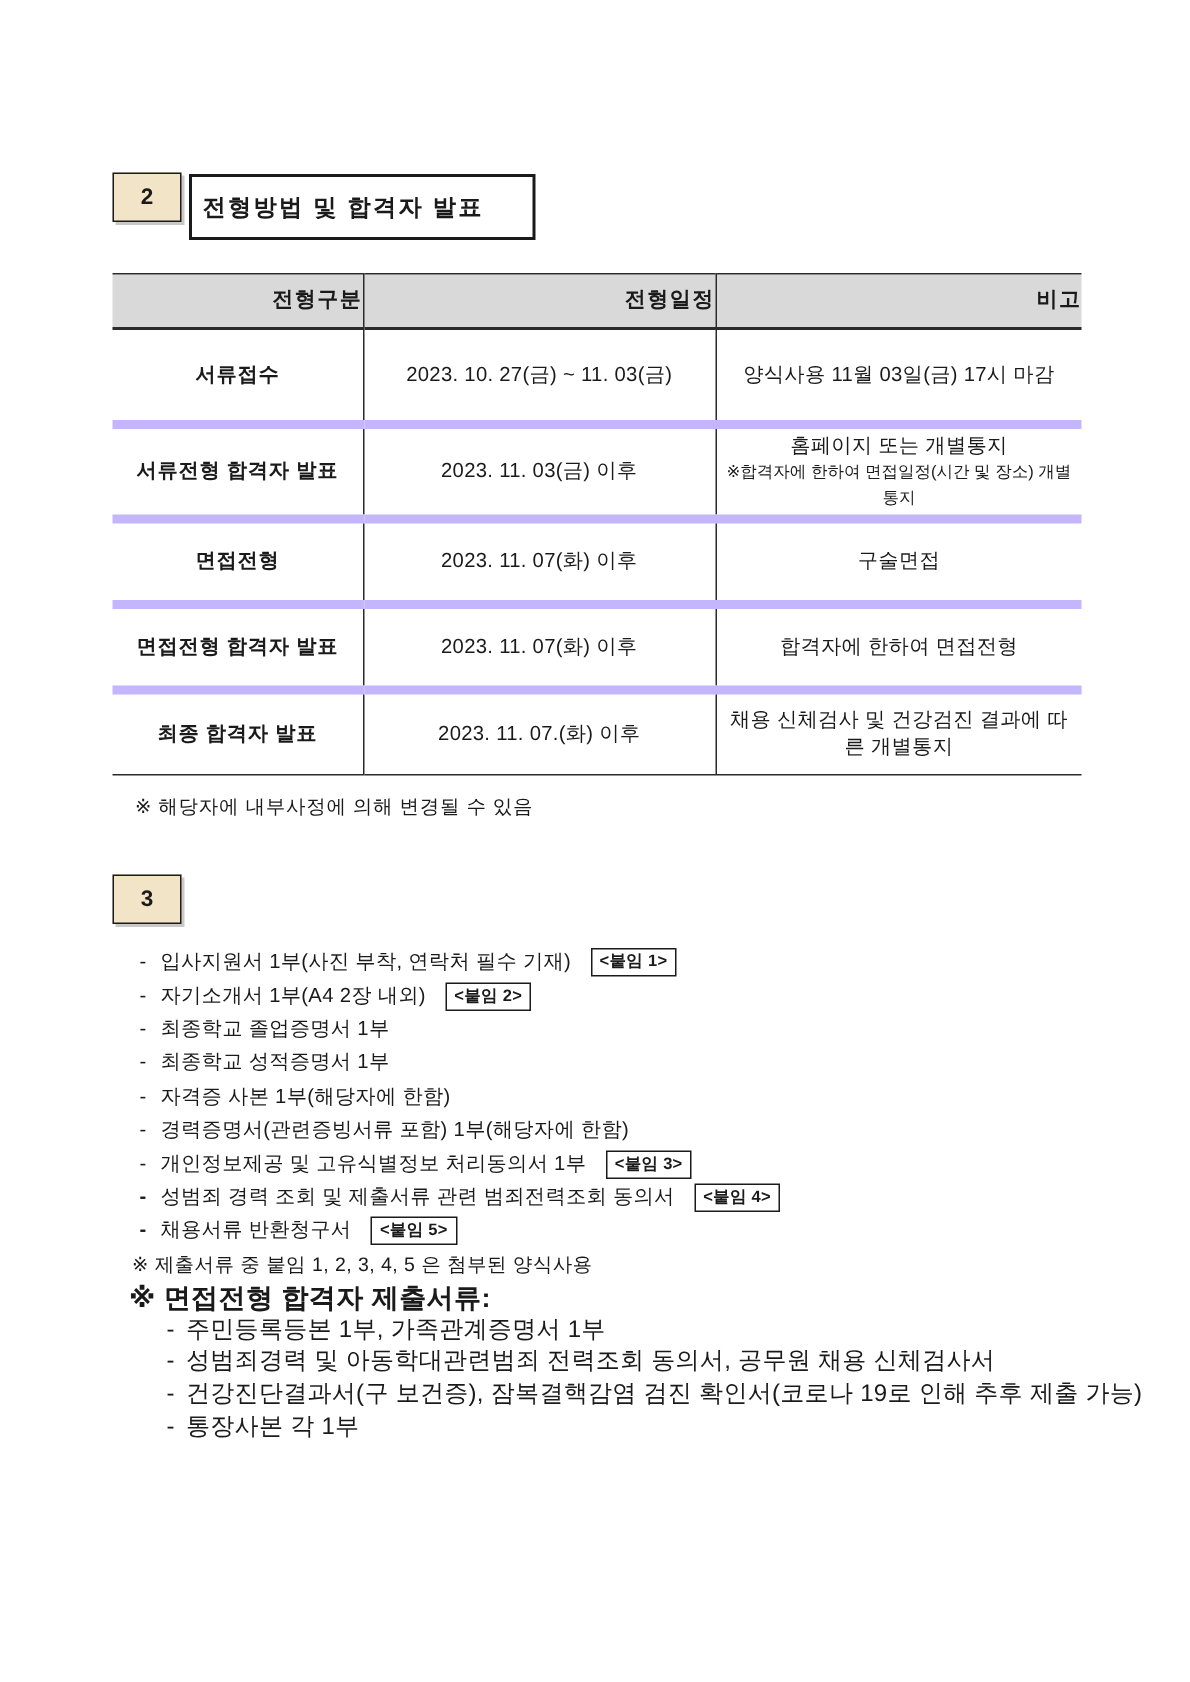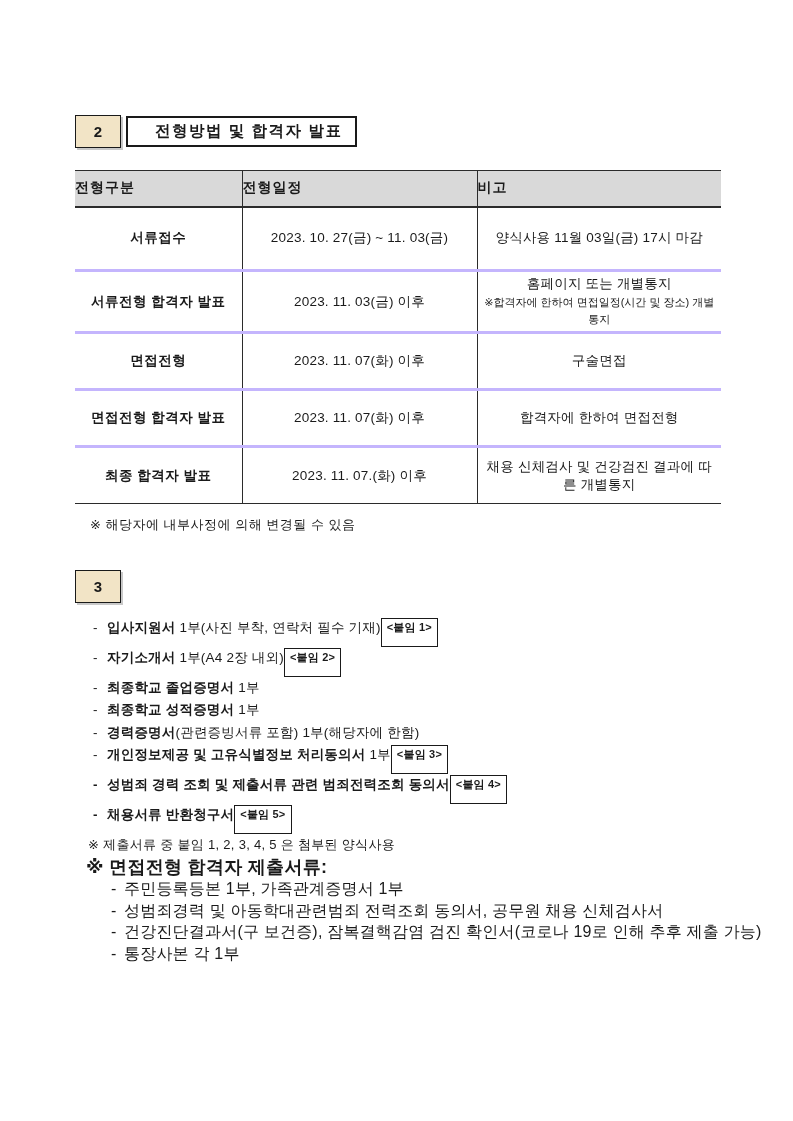--- a/index.html
+++ b/index.html
@@ -26,52 +26,52 @@
   .num-box {
     width: 46px; height: 33px;
     background: var(--num-box-bg, #f2e4c6);
     border: 1.6px solid #1a1a1a;
     box-shadow: 2px 2px 0 #c9c9c9;
     display: flex; align-items: center; justify-content: center;
     font-size: 15px; font-weight: bold;
   }
   .title-box {
     margin-left: 5px; margin-top: 1px;
-    width: 231px; height: 31px;
+    width: 231px; height: 44px;
     border: 2px solid #1a1a1a;
     display: flex; align-items: center;
-    padding-left: 27px;
+    padding-left: 7px;
     font-size: 15.5px; font-weight: bold;
     letter-spacing: 1.5px;
     background: #ffffff;
   }
 
   
   table.sel-table {
     margin-top: 22px;
     width: 646px;
     border-collapse: collapse;
     border-top: 1.5px solid #2b2b2b;
     table-layout: fixed;
   }
   .sel-table th {
     background: var(--table-header-bg, #d9d9d9);
     height: 36px;
     font-size: 14px; font-weight: bold;
     letter-spacing: 1px;
     border-bottom: 2px solid #2b2b2b;
-    text-align: left;
+    text-align: right;
   }
   .sel-table td {
     height: 57px;
     text-align: center;
     vertical-align: middle;
     font-size: 13.5px;
     letter-spacing: 0.2px;
-    border-bottom: 3px solid #c4b5fd;
+    border-bottom: 6px solid #c4b5fd;
     padding: 2px 6px;
   }
   .sel-table tbody tr:nth-child(1) td { height: 64px; }
   .sel-table tbody tr:nth-child(2) td { height: 62px; }
   .sel-table tbody tr:last-child td { border-bottom: 1.8px solid #2b2b2b; }
   .sel-table th + th, .sel-table td + td { border-left: 1.2px solid #2b2b2b; }
   .sel-table td.cat { font-weight: bold; letter-spacing: 0.5px; }
   .note-sub { font-size: 11px; line-height: 1.55; margin-top: 1px; letter-spacing: 0; }
 
   .table-footnote {
@@ -86,29 +86,29 @@
   
   .doc-list { margin-top: 14px; padding-left: 18px; }
   .doc-item {
     font-size: 13.5px;
     line-height: 22.4px;
     letter-spacing: 0.2px;
     white-space: nowrap;
   }
   .doc-item .dash { display: inline-block; width: 14px; }
   .doc-item .dash.bold { font-weight: bold; }
-  .doc-item .doc-name { font-weight: bold; }
+  .doc-item .doc-name { font-weight: normal; }
   .badge {
     display: inline-block;
     border: 1.6px solid #1a1a1a;
     font-size: 11px;
     font-weight: bold;
     line-height: 14px;
-    padding: 1px 5px 12px;
-    margin-left: 0;
+    padding: 1px 5px 2px;
+    margin-left: 13px;
     vertical-align: 1px;
     background: #ffffff;
   }
   .form-note {
     padding-left: 13px;
     font-size: 13px;
     line-height: 22px;
     letter-spacing: 0.3px;
   }
   .interview-heading {
@@ -201,20 +201,21 @@
       <div class="num-box">
         <span>3</span>
       </div>
     </div>
 
     <div class="doc-list">
         <div class="doc-item"><span class="dash">-</span><span class="doc-name">입사지원서</span><span class="doc-rest"> 1부(사진 부착, 연락처 필수 기재)</span><span class="badge">&lt;붙임 1&gt;</span></div>
         <div class="doc-item"><span class="dash">-</span><span class="doc-name">자기소개서</span><span class="doc-rest"> 1부(A4 2장 내외)</span><span class="badge">&lt;붙임 2&gt;</span></div>
         <div class="doc-item"><span class="dash">-</span><span class="doc-name">최종학교 졸업증명서</span><span class="doc-rest"> 1부</span></div>
         <div class="doc-item"><span class="dash">-</span><span class="doc-name">최종학교 성적증명서</span><span class="doc-rest"> 1부</span></div>
+        <div class="doc-item"><span class="dash">-</span><span class="doc-name">자격증 사본</span><span class="doc-rest"> 1부(해당자에 한함)</span></div>
         <div class="doc-item"><span class="dash">-</span><span class="doc-name">경력증명서</span><span class="doc-rest">(관련증빙서류 포함) 1부(해당자에 한함)</span></div>
         <div class="doc-item"><span class="dash">-</span><span class="doc-name">개인정보제공 및 고유식별정보 처리동의서</span><span class="doc-rest"> 1부</span><span class="badge">&lt;붙임 3&gt;</span></div>
         <div class="doc-item"><span class="dash bold">-</span><span class="doc-name">성범죄 경력 조회 및 제출서류 관련 범죄전력조회 동의서</span><span class="badge">&lt;붙임 4&gt;</span></div>
         <div class="doc-item"><span class="dash bold">-</span><span class="doc-name">채용서류 반환청구서</span><span class="badge">&lt;붙임 5&gt;</span></div>
       </div>
 
     <div class="form-note">※ 제출서류 중 붙임 1, 2, 3, 4, 5 은 첨부된 양식사용</div>
     <div class="interview-heading">※ 면접전형 합격자 제출서류:</div>
     <div id="interview-doc-list">
         <div class="interview-item"><span class="dash">-</span><span>주민등록등본 1부, 가족관계증명서 1부</span></div>

